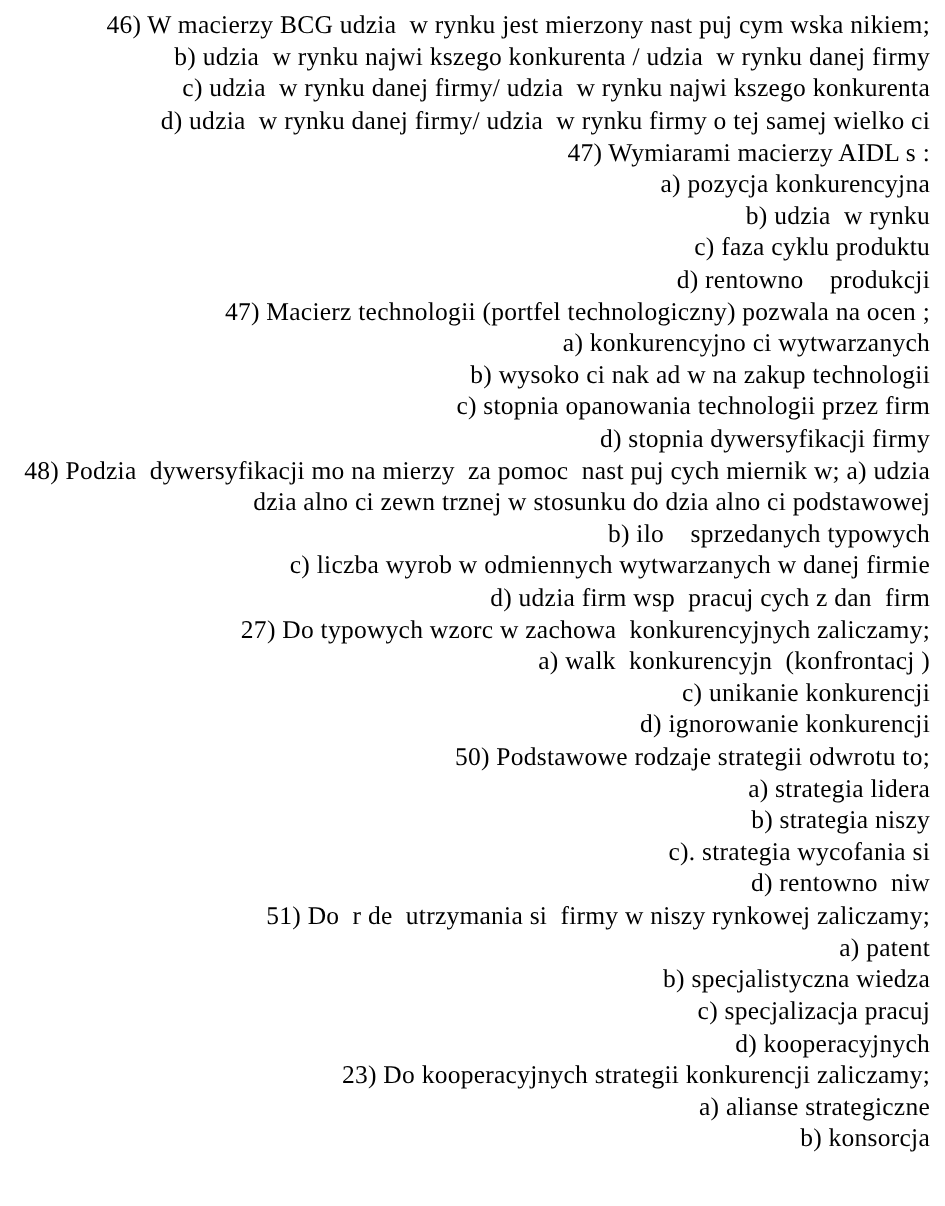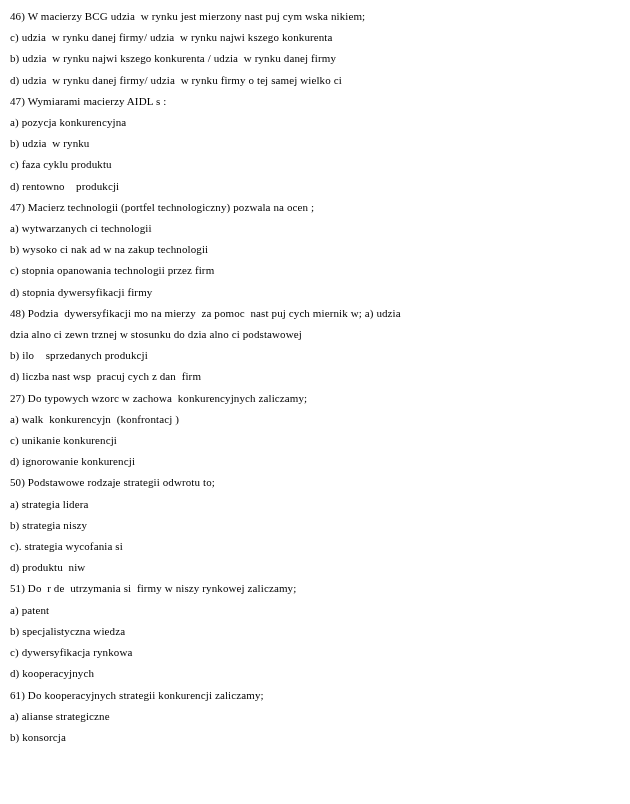--- a/index.html
+++ b/index.html
@@ -13,59 +13,61 @@
     overflow: hidden;
     font-family: "Liberation Serif", serif;
     color: #000000;
   }
   #doc {
     padding: 6px 10px 0 10px;
     box-sizing: border-box;
     width: 630px;
   }
   .line {
-    font-size: 11px;
+    font-size: 17px;
     line-height: 21.2px;
     white-space: pre-wrap;
     letter-spacing: 0.01em;
+    text-align: right;
   }
 </style>
 </head>
 <body>
 
 <div id="doc">
   <div class="line">46) W macierzy BCG udzia  w rynku jest mierzony nast puj cym wska nikiem;</div>
+  <div class="line">b) udzia  w rynku najwi kszego konkurenta / udzia  w rynku danej firmy</div>
   <div class="line">c) udzia  w rynku danej firmy/ udzia  w rynku najwi kszego konkurenta</div>
-  <div class="line">b) udzia  w rynku najwi kszego konkurenta / udzia  w rynku danej firmy</div>
   <div class="line">d) udzia  w rynku danej firmy/ udzia  w rynku firmy o tej samej wielko ci</div>
   <div class="line">47) Wymiarami macierzy AIDL s :</div>
   <div class="line">a) pozycja konkurencyjna</div>
   <div class="line">b) udzia  w rynku</div>
   <div class="line">c) faza cyklu produktu</div>
   <div class="line">d) rentowno    produkcji</div>
   <div class="line">47) Macierz technologii (portfel technologiczny) pozwala na ocen ;</div>
-  <div class="line">a) wytwarzanych ci technologii</div>
+  <div class="line">a) konkurencyjno ci wytwarzanych</div>
   <div class="line">b) wysoko ci nak ad w na zakup technologii</div>
   <div class="line">c) stopnia opanowania technologii przez firm</div>
   <div class="line">d) stopnia dywersyfikacji firmy</div>
   <div class="line">48) Podzia  dywersyfikacji mo na mierzy  za pomoc  nast puj cych miernik w; a) udzia</div>
   <div class="line">dzia alno ci zewn trznej w stosunku do dzia alno ci podstawowej</div>
-  <div class="line">b) ilo    sprzedanych produkcji</div>
-  <div class="line">d) liczba nast wsp  pracuj cych z dan  firm</div>
+  <div class="line">b) ilo    sprzedanych typowych</div>
+  <div class="line">c) liczba wyrob w odmiennych wytwarzanych w danej firmie</div>
+  <div class="line">d) udzia firm wsp  pracuj cych z dan  firm</div>
   <div class="line">27) Do typowych wzorc w zachowa  konkurencyjnych zaliczamy;</div>
   <div class="line">a) walk  konkurencyjn  (konfrontacj )</div>
   <div class="line">c) unikanie konkurencji</div>
   <div class="line">d) ignorowanie konkurencji</div>
   <div class="line">50) Podstawowe rodzaje strategii odwrotu to;</div>
   <div class="line">a) strategia lidera</div>
   <div class="line">b) strategia niszy</div>
   <div class="line">c). strategia wycofania si</div>
-  <div class="line">d) produktu  niw</div>
+  <div class="line">d) rentowno  niw</div>
   <div class="line">51) Do  r de  utrzymania si  firmy w niszy rynkowej zaliczamy;</div>
   <div class="line">a) patent</div>
   <div class="line">b) specjalistyczna wiedza</div>
-  <div class="line">c) dywersyfikacja rynkowa</div>
+  <div class="line">c) specjalizacja pracuj</div>
   <div class="line">d) kooperacyjnych</div>
-  <div class="line">61) Do kooperacyjnych strategii konkurencji zaliczamy;</div>
+  <div class="line">23) Do kooperacyjnych strategii konkurencji zaliczamy;</div>
   <div class="line">a) alianse strategiczne</div>
   <div class="line">b) konsorcja</div>
 
 </div>
 
 </body></html>

